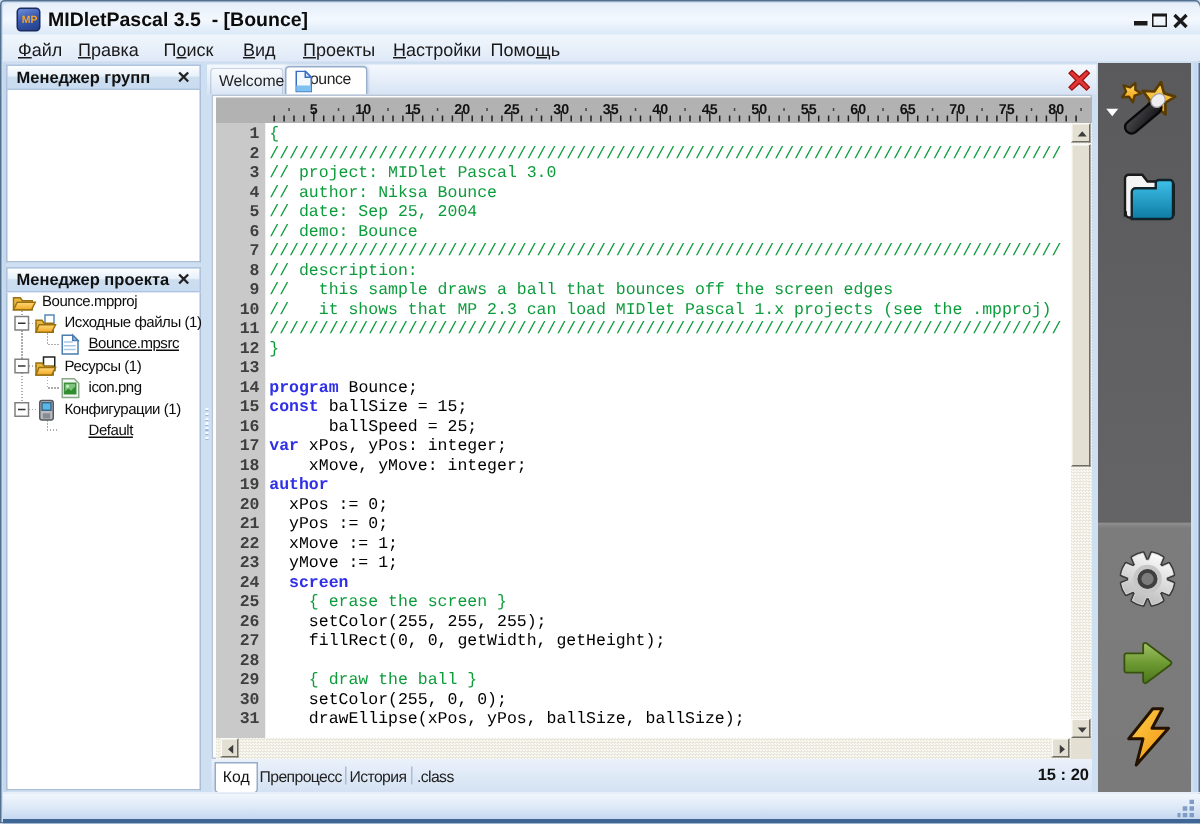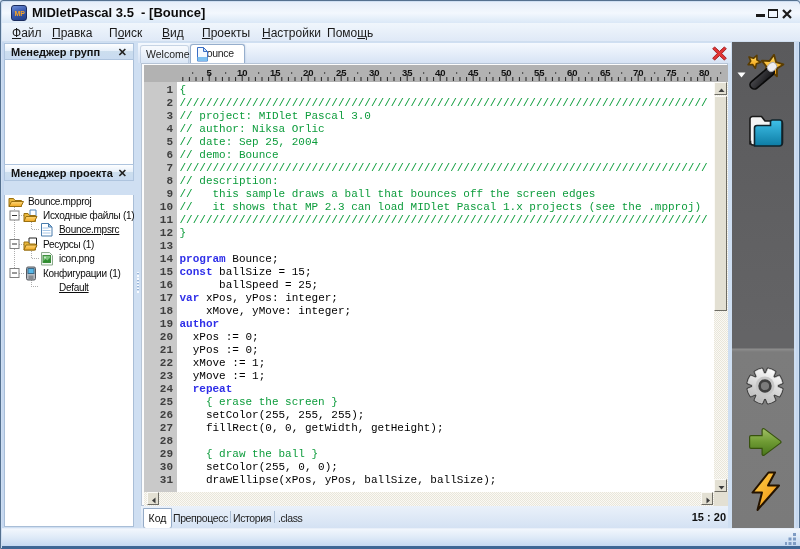--- a/index.html
+++ b/index.html
@@ -165,21 +165,21 @@
     <span class="mi" style="left:160px;"><u>В</u>ид</span>
     <span class="mi" style="left:200px;"><u>П</u>роекты</span>
     <span class="mi" style="left:260px;"><u>Н</u>астройки</span>
     <span class="mi" style="left:325px;">Помо<u>щ</u>ь</span>
   </div>
 
   <div id="splitdots"></div>
   <div class="panelhdr" style="top:42px;">Менеджер групп<span class="x">✕</span></div>
   <div class="panelbody" style="top:59px; height:115px;"></div>
 
-  <div class="panelhdr" style="top:163px;">Менеджер проекта<span class="x">✕</span></div>
+  <div class="panelhdr" style="top:177px;">Менеджер проекта<span class="x">✕</span></div>
   <div class="panelbody" style="top:194px; height:332px;" id="tree">
     <svg width="128" height="110" style="position:absolute;left:0;top:0;">
       <g stroke="#adadad" stroke-width="1" stroke-dasharray="1 1" fill="none" shape-rendering="crispEdges">
         <path d="M9.5 10 V16"></path>
         <path d="M9.5 25 V44"></path>
         <path d="M9.5 53.5 V73"></path>
         <path d="M14 20.5 H20"></path>
         <path d="M14 49 H20"></path>
         <path d="M14 78 H20"></path>
         <path d="M26.5 27 V34.5 H34"></path>
@@ -317,41 +317,41 @@
 25
 26
 27
 28
 29
 30
 31</div>
   <div id="code"><span class="c">{</span>
 <span class="c">////////////////////////////////////////////////////////////////////////////////</span>
 <span class="c">// project: MIDlet Pascal 3.0</span>
-<span class="c">// author: Niksa Orlic</span>
+<span class="c">// author: Niksa Bounce</span>
 <span class="c">// date: Sep 25, 2004</span>
 <span class="c">// demo: Bounce</span>
 <span class="c">////////////////////////////////////////////////////////////////////////////////</span>
 <span class="c">// description:</span>
 <span class="c">//   this sample draws a ball that bounces off the screen edges</span>
 <span class="c">//   it shows that MP 2.3 can load MIDlet Pascal 1.x projects (see the .mpproj)</span>
 <span class="c">////////////////////////////////////////////////////////////////////////////////</span>
 <span class="c">}</span>
 
 <span class="k">program</span> Bounce;
 <span class="k">const</span> ballSize = 15;
       ballSpeed = 25;
 <span class="k">var</span> xPos, yPos: integer;
     xMove, yMove: integer;
 <span class="k">author</span>
   xPos := 0;
   yPos := 0;
   xMove := 1;
   yMove := 1;
-  <span class="k">repeat</span>
+  <span class="k">screen</span>
     <span class="c">{ erase the screen }</span>
     setColor(255, 255, 255);
     fillRect(0, 0, getWidth, getHeight);
 
     <span class="c">{ draw the ball }</span>
     setColor(255, 0, 0);
     drawEllipse(xPos, yPos, ballSize, ballSize);</div>
   <div id="vscroll">
     <div class="sbtn" style="left:0;top:0;width:13px;height:13px;"><svg width="13" height="13">
           <path d="M3.5 8 L6.5 4.5 L9.5 8 Z" fill="#3c3c3c"></path>

